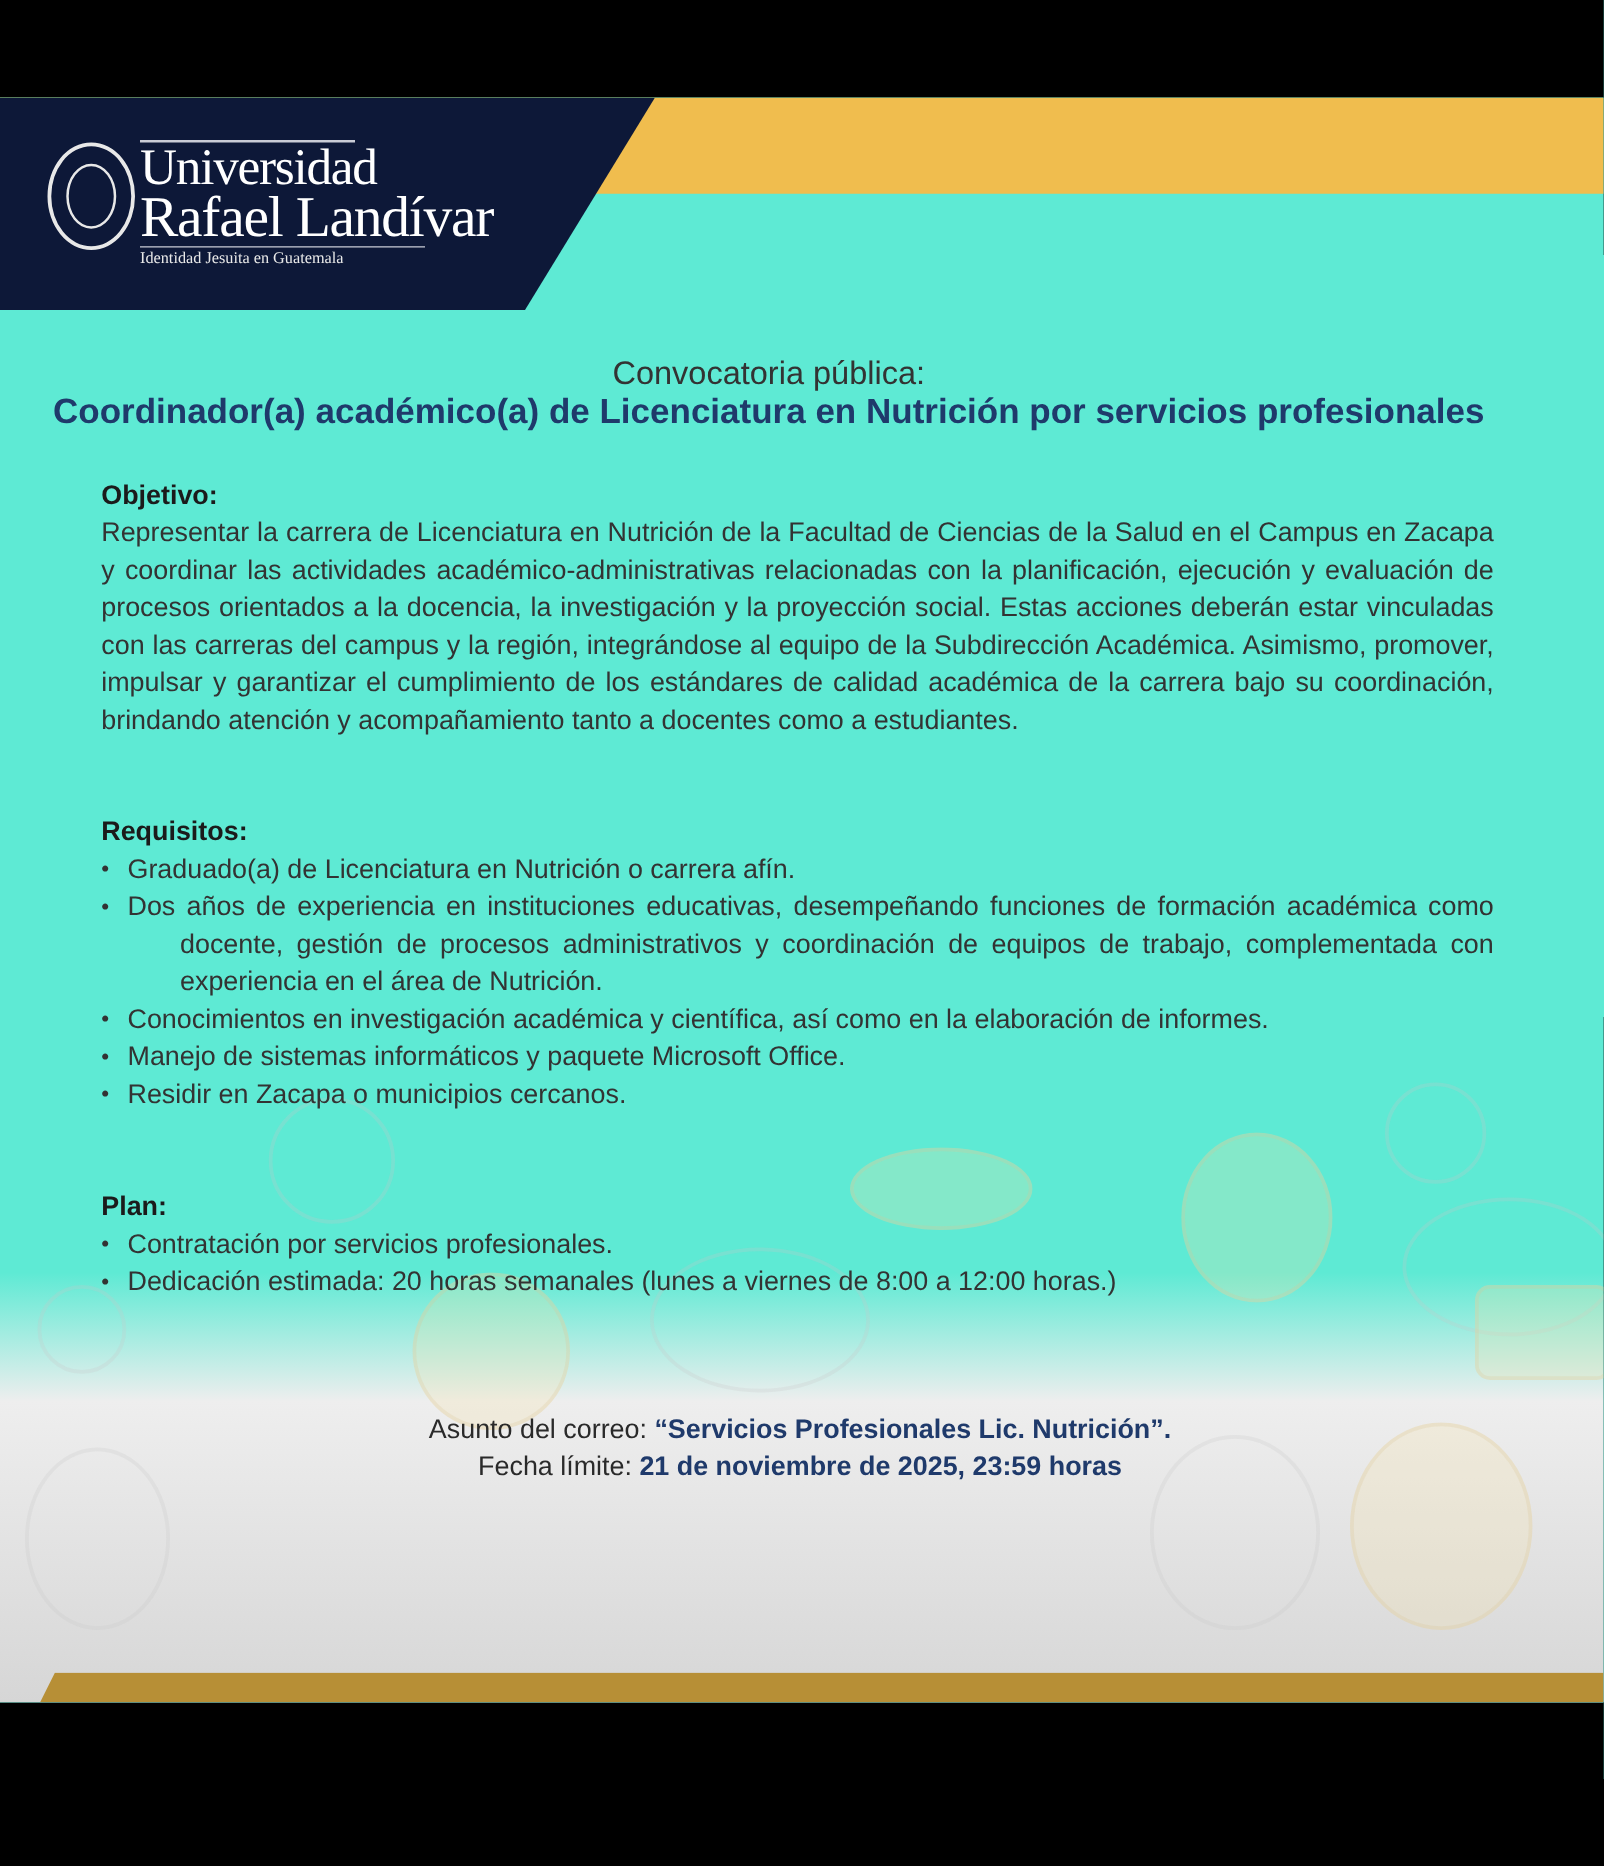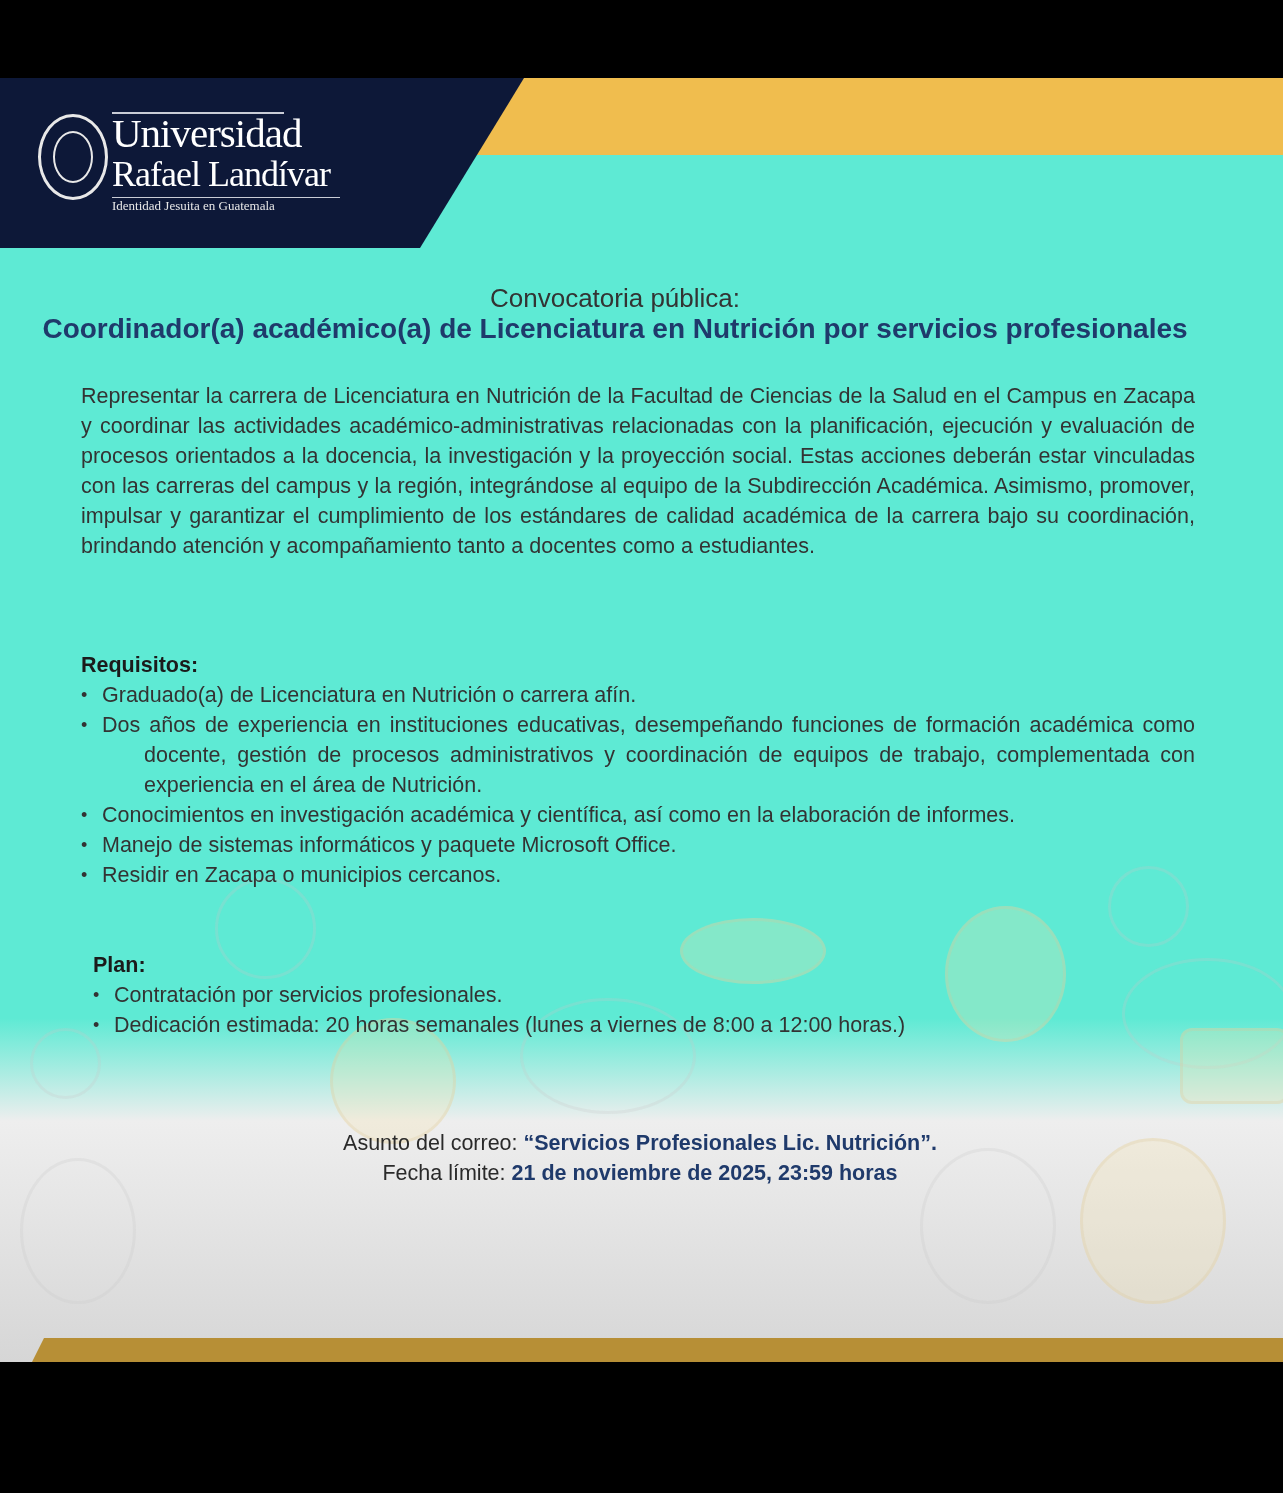--- a/index.html
+++ b/index.html
@@ -27,21 +27,21 @@
     width: 70px; height: 86px; border-radius: 50%; border: 3px solid #e8e8e8;
     box-sizing: border-box; position: relative; margin-top: 2px;
   }
   .seal::after {
     content: ""; position: absolute; left: 12px; top: 14px; right: 12px; bottom: 14px;
     border-radius: 50%; border: 2px solid #e8e8e8;
   }
   .logo-text { margin-left: 4px; color: #ffffff; font-family: "Liberation Serif", serif; }
   .logo-rule { width: 172px; border-top: 2px solid #c9ccd6; margin: 0 0 0 0; }
   .logo-line1 { font-size: 41px; line-height: 38px; letter-spacing: -1px; }
-  .logo-line2 { font-size: 36px; line-height: 44px; letter-spacing: -1px; }
+  .logo-line2 { font-size: 46px; line-height: 44px; letter-spacing: -1px; }
   .logo-rule2 { width: 228px; border-top: 1px solid #c9ccd6; margin-top: 1px; }
   .logo-tag { font-size: 13px; line-height: 16px; color: #e8e8e8; }
 
   .deco { position: absolute; border: 3px solid rgba(200,200,200,0.25); border-radius: 50%; }
   .deco.gold { background: rgba(247,228,168,0.25); border-color: rgba(220,200,150,0.25); }
 
   .content { position: absolute; left: 0; top: 0; width: 1283px; }
   .kicker {
     position: absolute; top: 205px; left: 0; width: 1230px; text-align: center;
     font-size: 26px; color: #333; font-family: "Liberation Sans", sans-serif;
@@ -102,35 +102,36 @@
         <div class="logo-tag">Identidad Jesuita en Guatemala</div>
       </div>
     </div>
   </div>
 
   <div class="content">
     <div class="kicker">Convocatoria pública:</div>
     <div class="title">Coordinador(a) académico(a) de Licenciatura en Nutrición por servicios profesionales</div>
 
     <div class="section" style="top:303px;">
+      <div class="sec-head">Objetivo:</div>
       <div class="para">Representar la carrera de Licenciatura en Nutrición de la Facultad de Ciencias de la Salud en el Campus en Zacapa y coordinar las actividades académico-administrativas relacionadas con la planificación, ejecución y evaluación de procesos orientados a la docencia, la investigación y la proyección social. Estas acciones deberán estar vinculadas con las carreras del campus y la región, integrándose al equipo de la Subdirección Académica. Asimismo, promover, impulsar y garantizar el cumplimiento de los estándares de calidad académica de la carrera bajo su coordinación, brindando atención y acompañamiento tanto a docentes como a estudiantes.</div>
     </div>
 
     <div class="section" style="top:572px;">
       <div class="sec-head">Requisitos:</div>
       <ul class="bullets">
         <li>Graduado(a) de Licenciatura en Nutrición o carrera afín.</li>
         <li class="hang">Dos años de experiencia en instituciones educativas, desempeñando funciones de formación académica como docente, gestión de procesos administrativos y coordinación de equipos de trabajo, complementada con experiencia en el área de Nutrición.</li>
         <li>Conocimientos en investigación académica y científica, así como en la elaboración de informes.</li>
         <li>Manejo de sistemas informáticos y paquete Microsoft Office.</li>
         <li>Residir en Zacapa o municipios cercanos.</li>
       </ul>
     </div>
 
-    <div class="section" style="top:872px;margin-left:12px;">
+    <div class="section" style="top:872px;">
       <div class="sec-head">Plan:</div>
       <ul class="bullets">
         <li>Contratación por servicios profesionales.</li>
         <li>Dedicación estimada: 20 horas semanales (lunes a viernes de 8:00 a 12:00 horas.)</li>
       </ul>
     </div>
 
     <div class="footer-text">
       <div>
         <span>Asunto del correo: </span><span class="accent">“Servicios Profesionales Lic. Nutrición”.</span>

